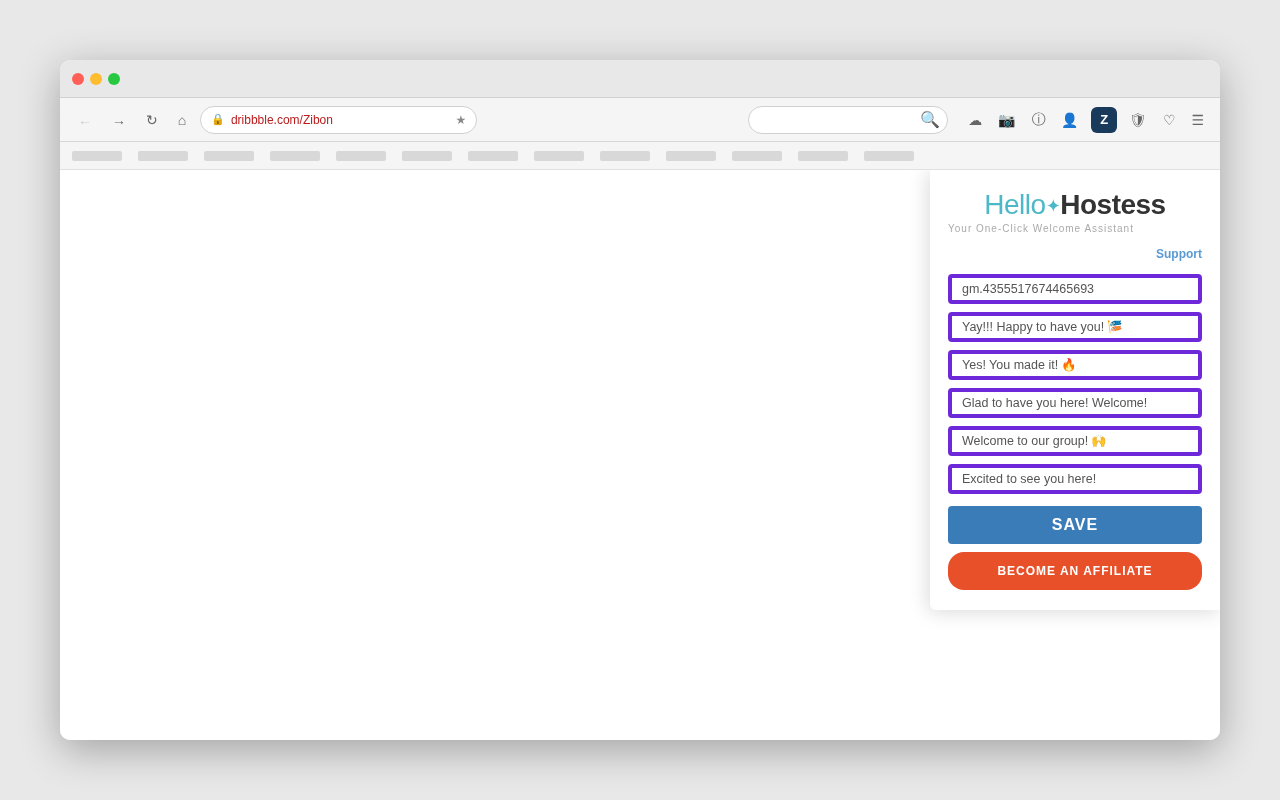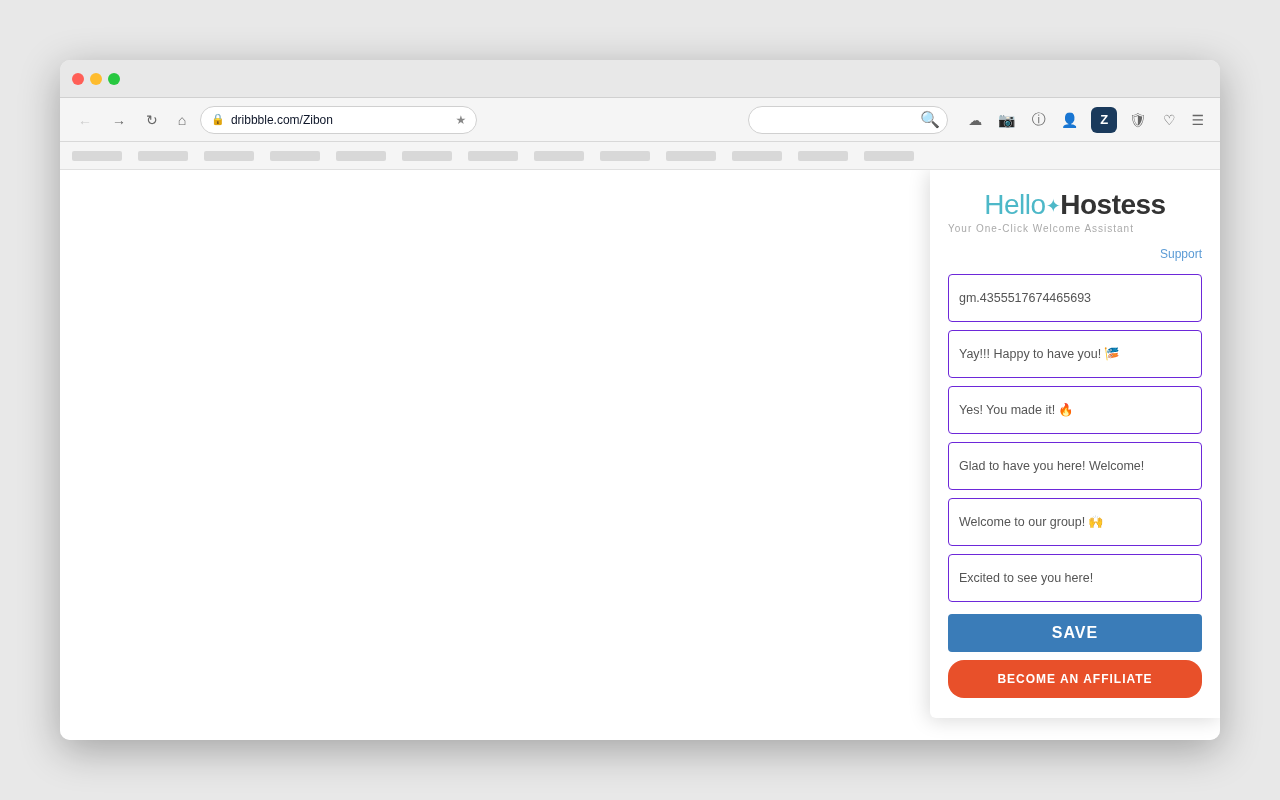--- a/index.html
+++ b/index.html
@@ -93,21 +93,21 @@
     .address-bar .lock-icon {
       color: #888;
       font-size: 11px;
     }
 
     .address-input {
       border: none;
       outline: none;
       background: transparent;
       font-size: 12px;
-      color: #0f172a;
+      color: #b91c1c;
       flex: 1;
     }
 
     .address-bar .bookmark-icon {
       color: #888;
       font-size: 12px;
     }
 
     .nav-spacer { flex: 1; }
 
@@ -239,33 +239,34 @@
       color: #aaa;
       letter-spacing: 1px;
       text-align: left;
       margin-top: 2px;
       margin-bottom: 10px;
     }
 
     .support-link {
       text-align: right;
       margin-bottom: 12px;
+      font-weight: bold;
     }
 
     .support-link a {
       color: #5b9bd5;
       font-size: 12px;
       text-decoration: none;
     }
 
     
     .message-input {
       width: 100%;
-      height: 48px;
-      border: 1px solid #6d28d9;
+      height: 30px;
+      border: 4px solid #6d28d9;
       border-radius: 4px;
       padding: 0 10px;
       font-size: 12.5px;
       color: #555;
       outline: none;
       margin-bottom: 8px;
       background: white;
     }
 
     

